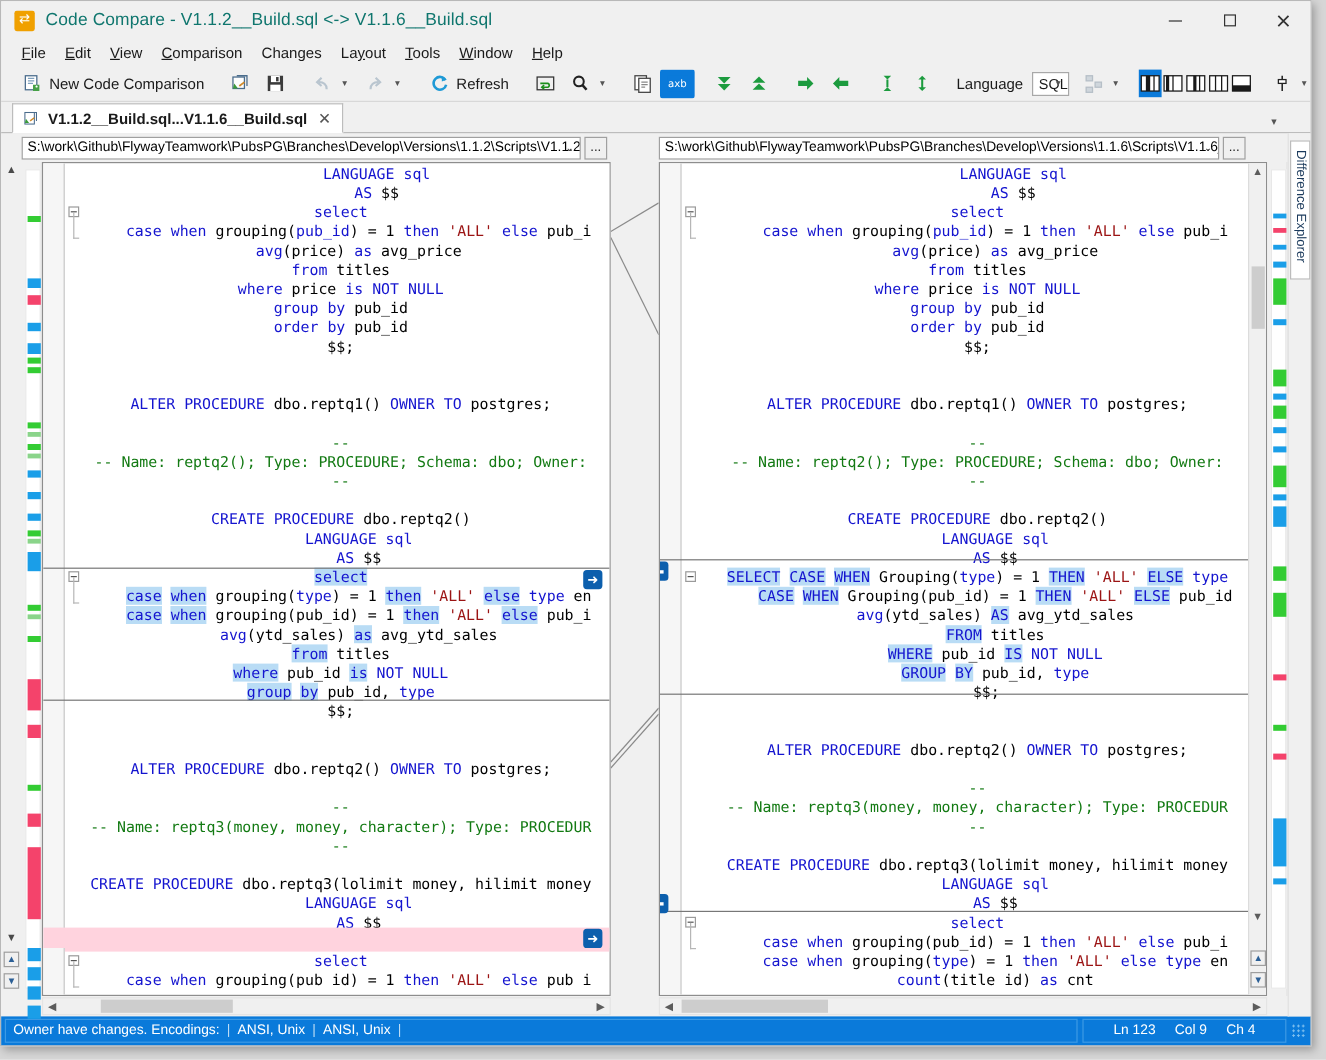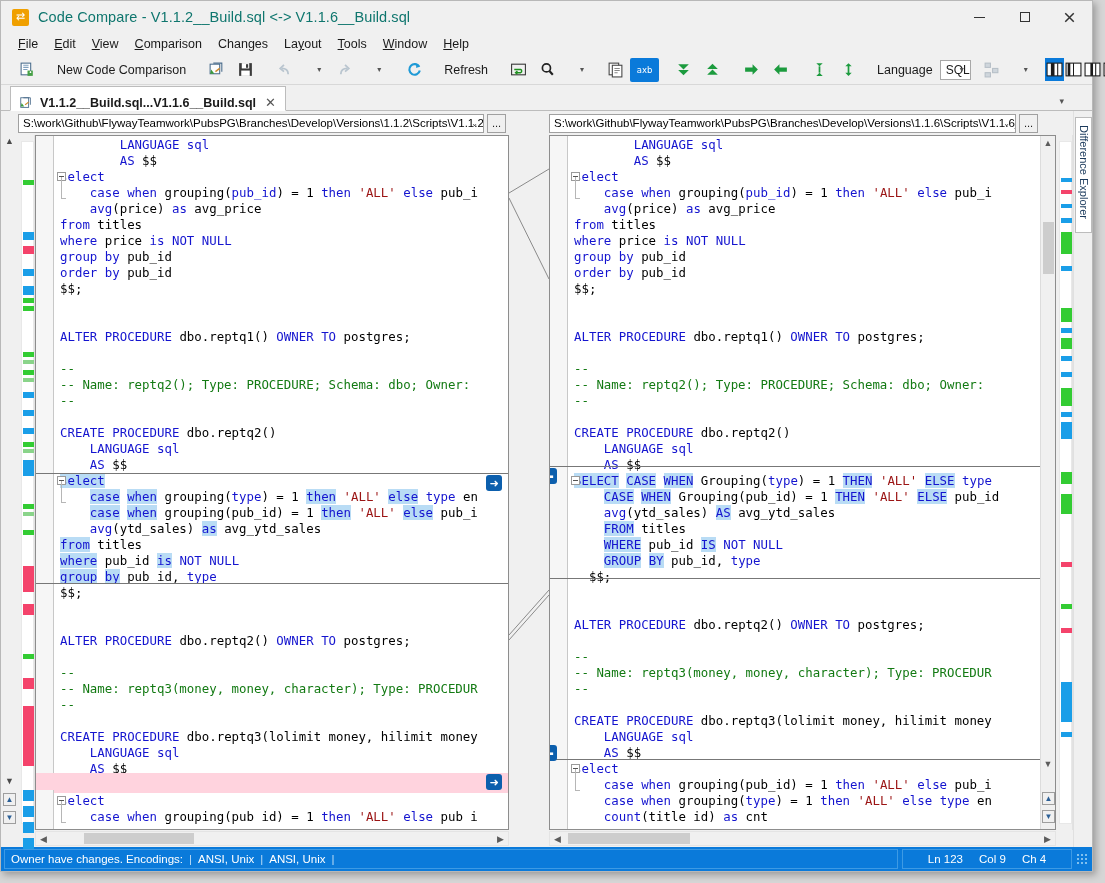--- a/index.html
+++ b/index.html
@@ -51,21 +51,21 @@
   .menu-item { padding:2px 8px; cursor:default; white-space:nowrap; }
   .menu-item u { text-decoration:underline; }
 
   
   .toolbar {
     height:30px; min-height:30px; display:flex; align-items:center;
     background:#f0f0f0; padding-left:4px; border-bottom:1px solid #d8d8d8;
     font-size:12.5px; color:#1a1a1a;
   }
   .tb-btn {
-    display:flex; align-items:center; height:24px; padding:0 5px; gap:21px;
+    display:flex; align-items:center; height:24px; padding:0 5px; gap:5px;
     border:1px solid transparent; border-radius:2px; white-space:nowrap;
   }
   .tb-sep { width:1px; height:19px; background:#cfcfcf; margin:0 5px; }
   .tb-grip { width:5px; height:19px; margin:0 4px;
     background-image:radial-gradient(circle, #bdbdbd 1px, transparent 1px);
     background-size:3px 3px; }
   .ico { width:17px; height:17px; flex:none; display:block; }
   .tb-drop { font-size:8px; color:#555; padding:0 3px; }
   .tb-btn.active { background:#0a7ada; }
   .lang-label { margin:0 7px 0 4px; }
@@ -80,21 +80,21 @@
     border:1px solid transparent;
   }
   .view-btn.sel { background:#0a7ada; }
 
   
   .tabstrip {
     height:26px; min-height:26px; background:#f0f0f0; display:flex; align-items:flex-end;
     padding-left:9px; border-bottom:1px solid #bcbcbc; position:relative;
   }
   .doc-tab {
-    height:25px; display:flex; align-items:flex-end; gap:7px; padding:0 7px 0 8px;
+    height:25px; display:flex; align-items:center; gap:7px; padding:0 7px 0 8px;
     background:#fff; border:1px solid #bcbcbc; border-bottom:1px solid #fff;
     font-size:12.5px; font-weight:bold; color:#1a1a1a; position:relative; top:1px;
   }
   .tab-close { color:#555; font-size:13px; font-weight:normal; padding:0 2px; }
   .tabstrip-arrow { position:absolute; right:28px; bottom:4px; color:#555; font-size:9px; }
 
   
   .bodyarea { flex:1; display:flex; min-height:0; background:#f0f0f0; }
   .panes-wrap { flex:1; display:flex; flex-direction:column; min-width:0; }
 
@@ -126,20 +126,21 @@
   .pane-inner { flex:1; position:relative; overflow:hidden; }
   .gutter {
     position:absolute; left:0; top:0; bottom:0; width:18px; background:#f6f6f6;
     border-right:1px solid #c8c8c8;
   }
   .code {
     position:absolute; left:18px; right:0; top:0; bottom:0; overflow:hidden;
     font-family:"DejaVu Sans Mono","Liberation Mono",monospace;
     font-size:12.4px; line-height:16px; color:#000; white-space:pre;
     padding-top:1px;
+    text-align:center;
   }
   .ln { height:16px; padding-left:6px; position:relative; }
   .kw { color:#1414cf; }
   .str { color:#9b1414; }
   .cmt { color:#137a13; }
   .hl { background:#b9dcf5; }
   .blk-del { background:#ffd3de; }
   .fold {
     position:absolute; left:3px; top:3px; width:9px; height:9px;
     border:1px solid #9a9a9a; background:#fff;

